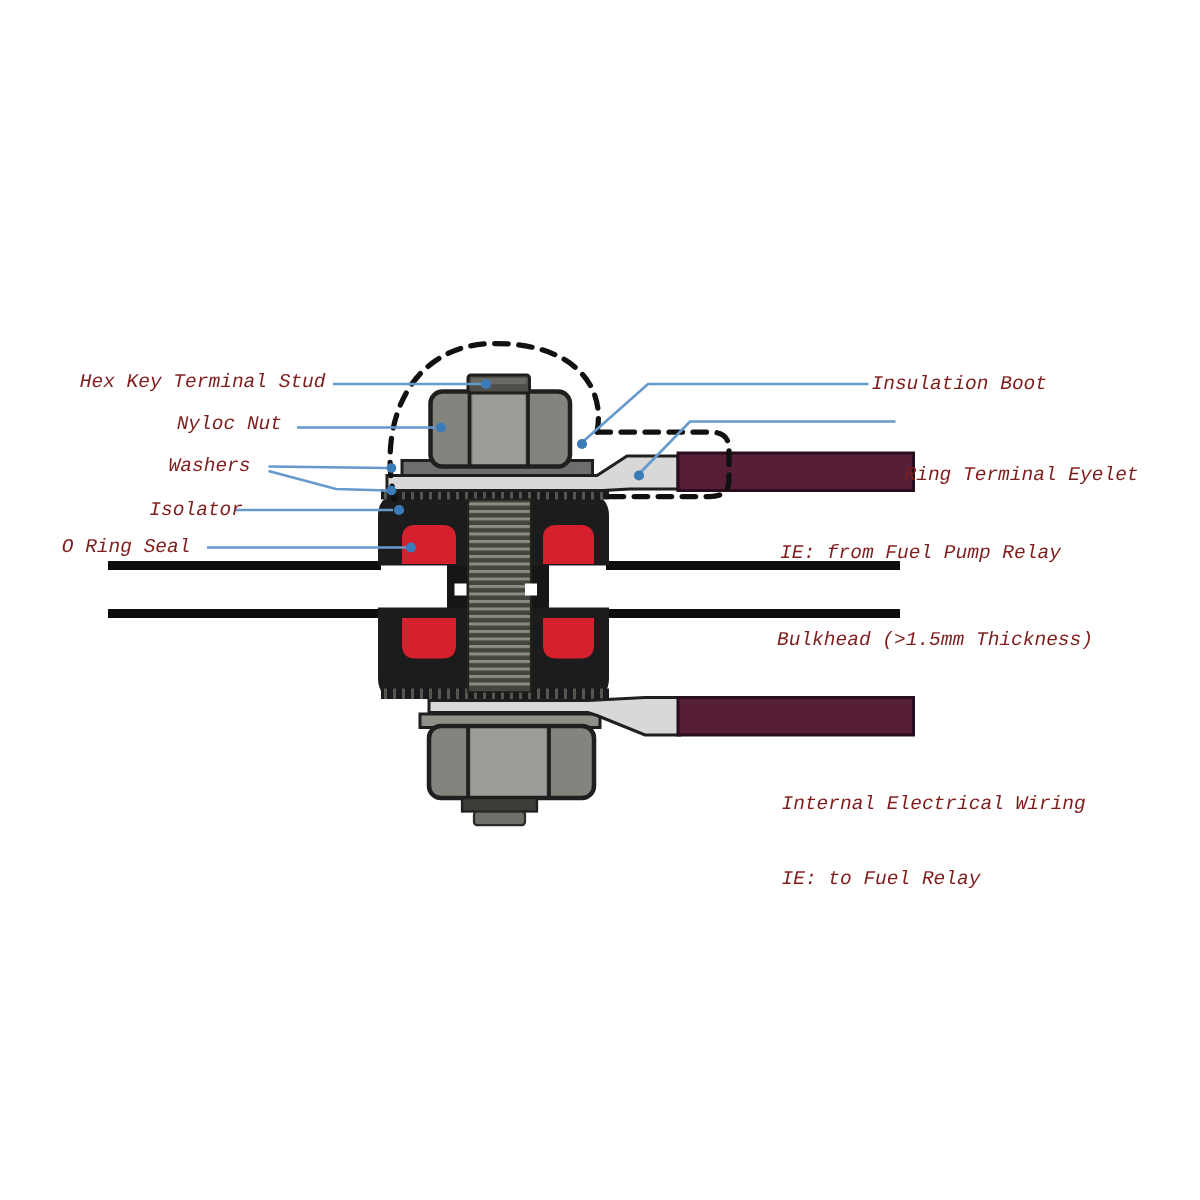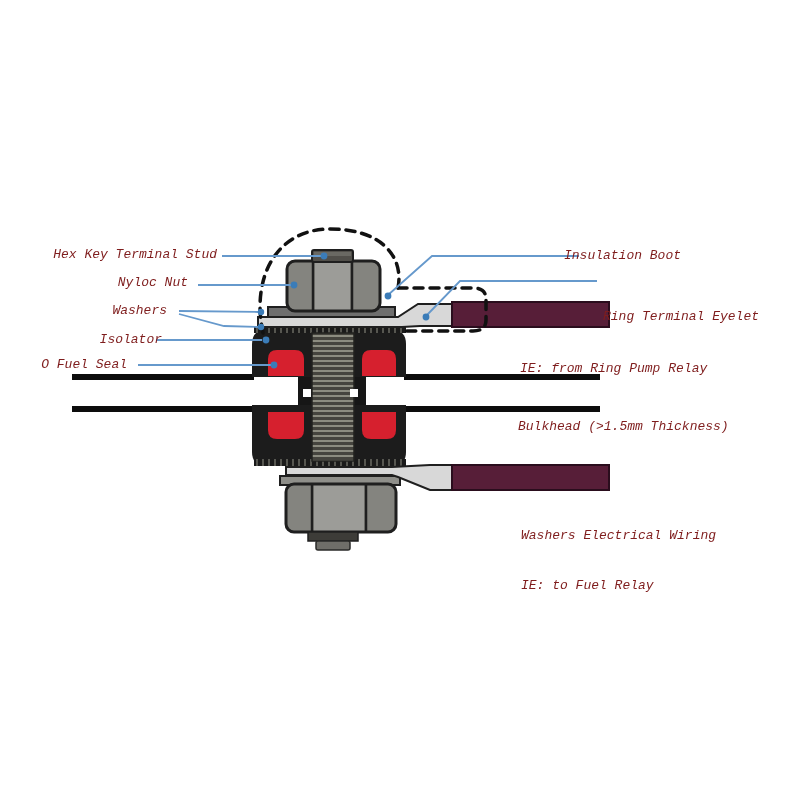--- a/index.html
+++ b/index.html
@@ -115,29 +115,29 @@
       <circle cx="274" cy="365" r="3.4"></circle>
       <circle cx="388" cy="296" r="3.4"></circle>
       <circle cx="426" cy="317" r="3.4"></circle>
     </g>
   </svg>
 
   <div class="lbl rt" style="right:583px;top:247px;">Hex Key Terminal Stud</div>
   <div class="lbl rt" style="right:612px;top:275px;">Nyloc Nut</div>
   <div class="lbl rt" style="right:633px;top:303px;margin-left:24px;">Washers</div>
   <div class="lbl rt" style="right:638px;top:332px;">Isolator</div>
-  <div class="lbl rt" style="right:673px;top:357px;">O Fuel Seal</div>
+  <div class="lbl rt" style="right:673px;top:357px;">O Ring Seal</div>
 
-  <div class="lbl" style="left:564px;top:248px;">Insulation Boot</div>
+  <div class="lbl" style="left:581px;top:248px;">Insulation Boot</div>
   <div class="lbl" style="left:603px;top:273px;margin-top:36px;">Ring Terminal Eyelet</div>
 
   <div class="lbl" style="left:520px;top:328px;">
-    <div>IE: from Ring Pump Relay</div>
+    <div>IE: from Fuel Pump Relay</div>
   </div>
 
   <div class="lbl" style="left:518px;top:419px;">Bulkhead (&gt;1.5mm Thickness)</div>
 
   <div class="lbl" style="left:521px;top:495px;">
-    <div>Washers Electrical Wiring</div>
+    <div>Internal Electrical Wiring</div>
     <div>IE: to Fuel Relay</div>
   </div>
 
 </div>
 
 </body></html>

